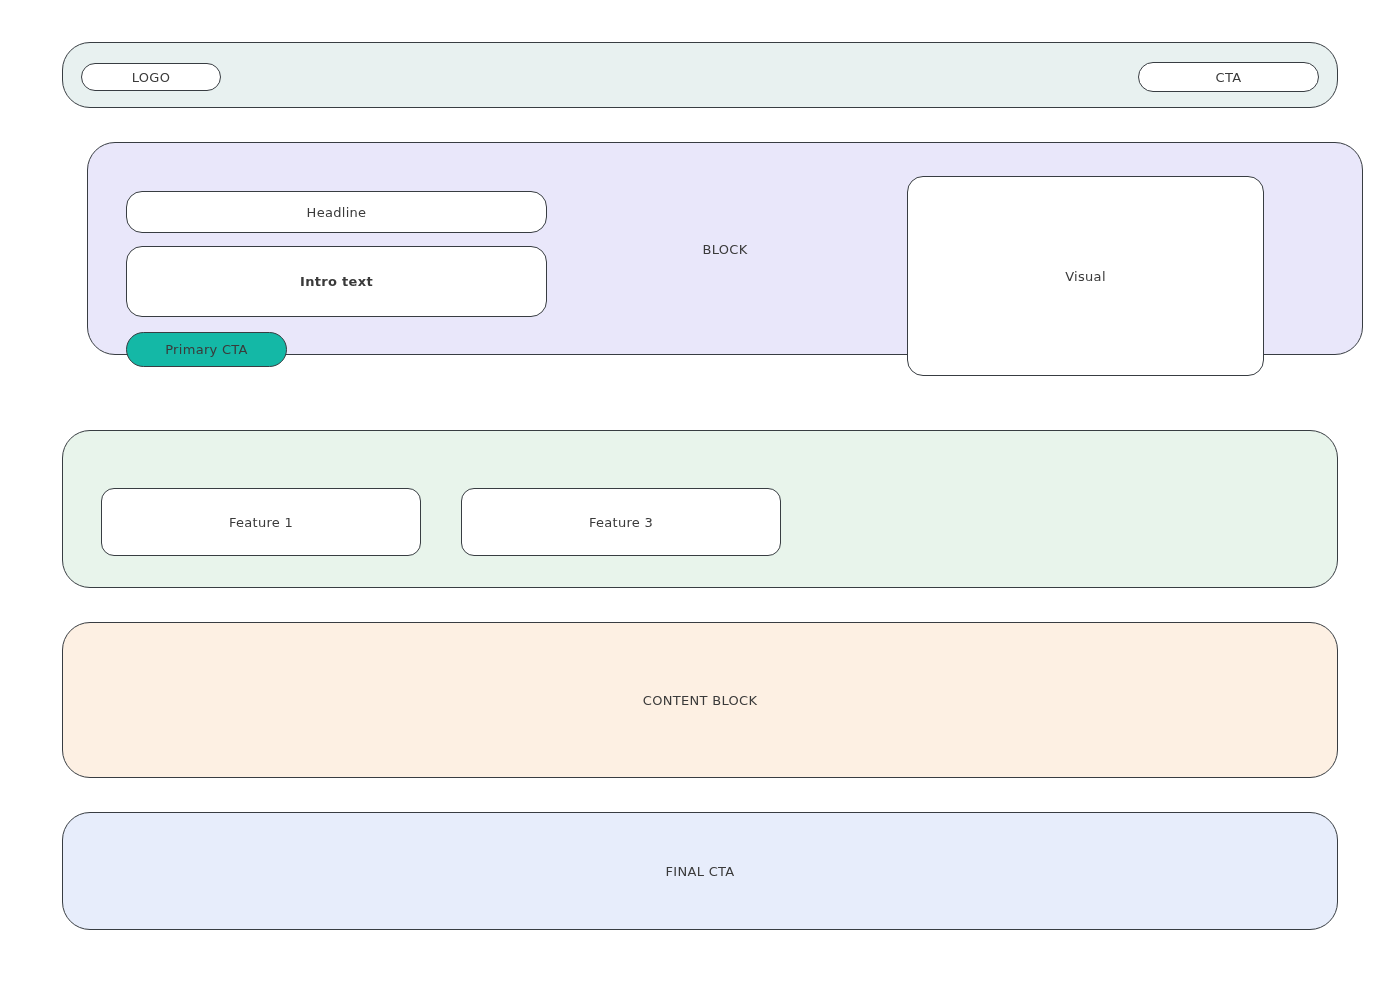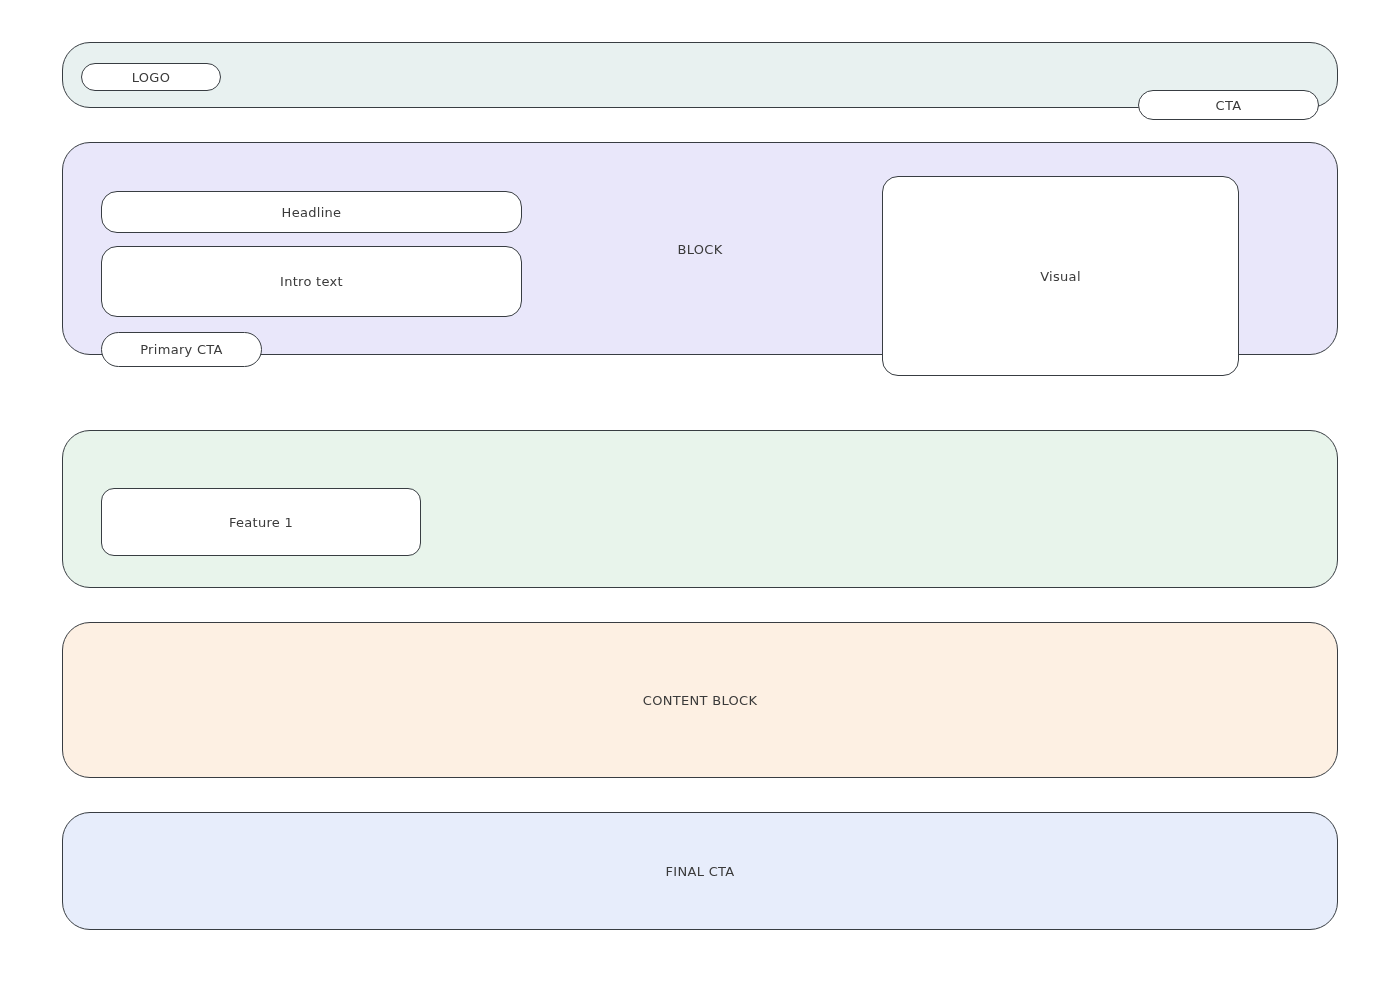--- a/index.html
+++ b/index.html
@@ -50,26 +50,26 @@
     border-radius: 16px;
     background: #ffffff;
     display: flex;
     align-items: center;
     justify-content: center;
   }
 
   
   .topbar { top: 42px; height: 66px; }
   .logo-pill { left: 18px; top: 20px; width: 140px; height: 28px; }
-  .cta-pill { right: 18px; top: 19px; width: 181px; height: 30px; margin-top: 28px; }
+  .cta-pill { right: 18px; top: 19px; width: 181px; height: 30px; }
 
   
-  .hero { top: 142px; height: 213px; }
+  .hero { top: 142px; height: 213px; margin-left: 25px; }
   .headline-box { left: 38px; top: 48px; width: 421px; height: 42px; }
-  .intro-box { left: 38px; top: 103px; width: 421px; height: 71px; }
+  .intro-box { left: 38px; top: 103px; width: 421px; height: 71px; font-weight: bold; }
   .primary-cta { left: 38px; top: 189px; width: 161px; height: 35px; }
   .visual-box { left: 819px; top: 33px; width: 357px; height: 200px; }
 
   
   .features { top: 430px; height: 158px; padding-left: 40px; }
   .feature-card { top: 57px; width: 320px; height: 68px; border-radius: 13px; }
   .feature-card:nth-of-type(1) { left: 38px; }
   .feature-card:nth-of-type(2) { left: 398px; }
   .feature-card:nth-of-type(3) { left: 758px; }
 
@@ -93,32 +93,35 @@
     </div>
   </div>
 
   <div class="section hero" style="background-color: rgb(233, 231, 250);">
     <div class="card headline-box">
       <span class="label">Headline</span>
     </div>
     <div class="card intro-box">
       <span class="label">Intro text</span>
     </div>
-    <div class="pill primary-cta" style="background-color: #ffffff; justify-content: center;">
+    <div class="pill primary-cta" style="background-color: #14b8a6; justify-content: center;">
       <span class="label">Primary CTA</span>
     </div>
     <span class="label center-label">BLOCK</span>
     <div class="card visual-box">
       <span class="label">Visual</span>
     </div>
   </div>
 
   <div class="section features" style="background-color: rgb(232, 244, 235);">
     <div class="card feature-card">
       <span class="label">Feature 1</span>
+    </div>
+    <div class="card feature-card">
+      <span class="label">Feature 3</span>
     </div>
   </div>
 
   <div class="section content-block" style="background-color: rgb(253, 240, 227);">
     <span class="label center-label">CONTENT BLOCK</span>
   </div>
 
   <div class="section final-cta" style="background-color: rgb(231, 237, 251);">
     <span class="label center-label">FINAL CTA</span>
   </div>

